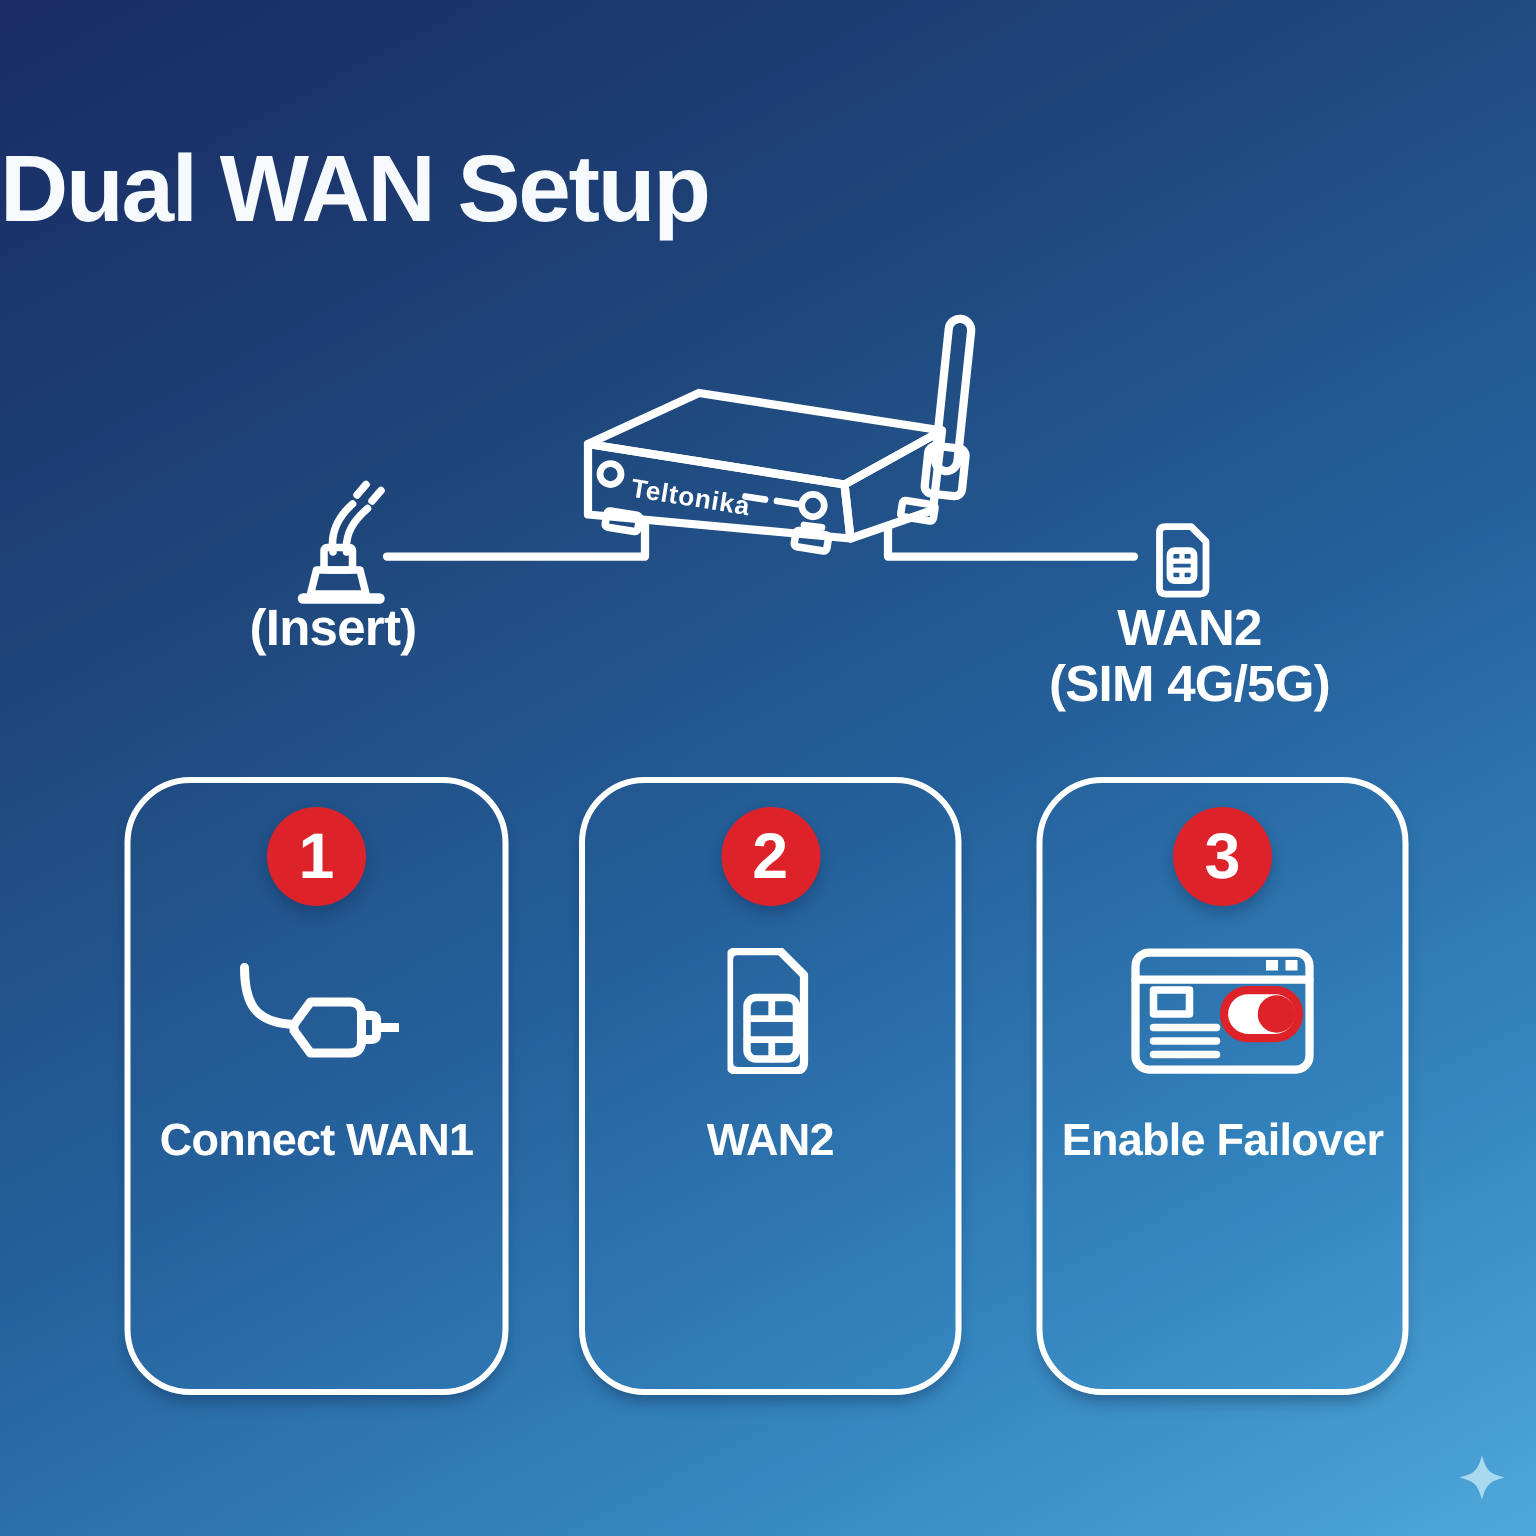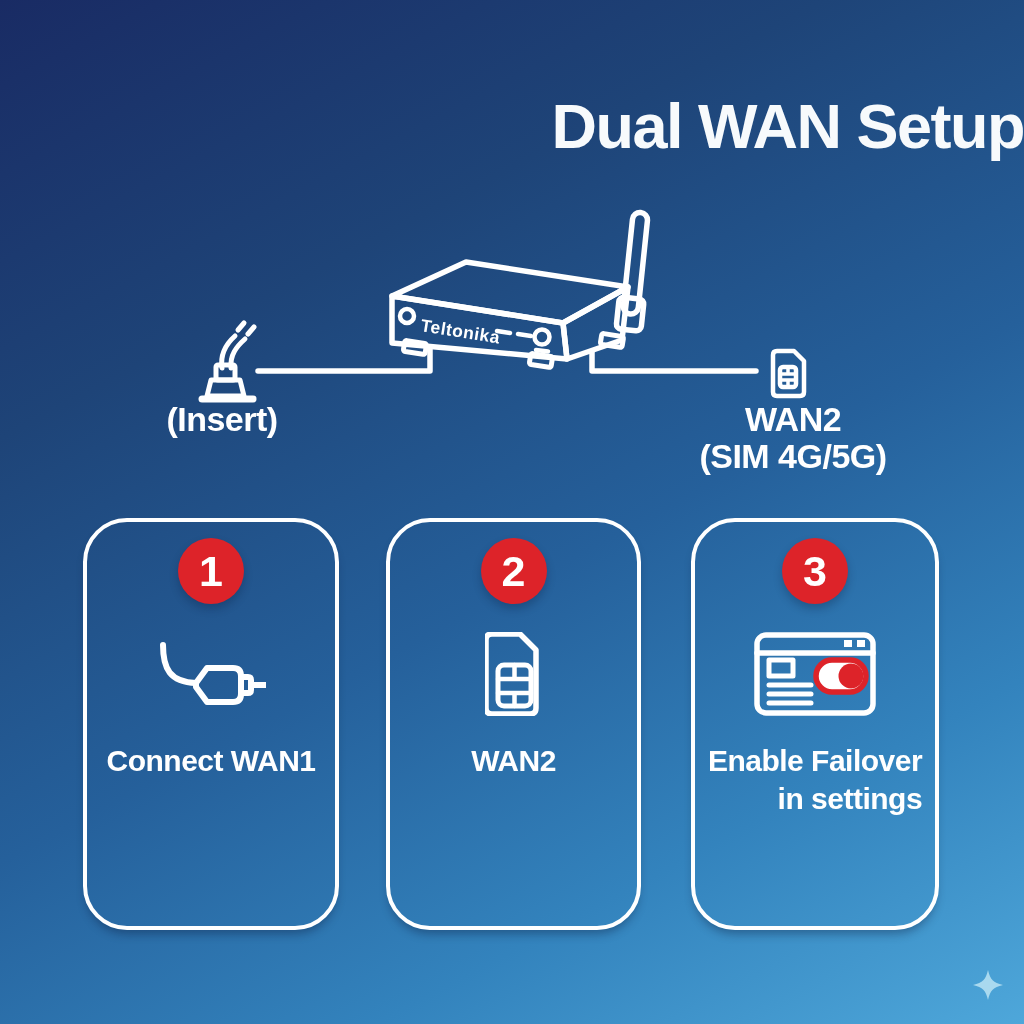--- a/index.html
+++ b/index.html
@@ -6,21 +6,21 @@
   .canvas{
     position:relative;
     width:1024px;height:1024px;
     overflow:hidden;
     font-family:"Liberation Sans",sans-serif;
     background:linear-gradient(152deg,#192b64 0%,#1e4478 28%,#25609b 55%,#3383bd 78%,#4ea7da 100%);
     color:#ffffff;
   }
   .page-title{
     position:absolute;top:90px;left:0;right:0;
-    text-align:right;
+    text-align:left;
     font-size:63px;font-weight:bold;letter-spacing:-1.5px;
     color:#f7fafc;
   }
   #diagram{position:absolute;inset:0;pointer-events:none;}
   #diagram text{font-family:"Liberation Sans",sans-serif;}
   .wan-label{position:absolute;text-align:center;font-weight:bold;line-height:37px;font-size:34px;letter-spacing:-0.5px;}
   .wan1-block{left:112px;top:401px;width:220px;}
   .wan2-block{left:668px;top:401px;width:250px;}
   .card{
     position:absolute;top:518px;height:412px;
@@ -37,21 +37,21 @@
     background:#dd2329;
     box-shadow:0 5px 9px rgba(8,18,48,.25);
     color:#ffffff;font-size:43px;font-weight:bold;
     display:flex;align-items:center;justify-content:center;
   }
   .icon-wrap{
     margin-top:14px;height:112px;width:100%;
     display:flex;align-items:center;justify-content:center;
   }
   .card-label{
-    margin-top:12px;text-align:right;
+    margin-top:12px;text-align:center;
     font-size:30px;font-weight:bold;line-height:38px;letter-spacing:-0.5px;
   }
 </style>
 </head>
 <body>
 
 <div class="canvas">
 
   <div class="page-title">Dual WAN Setup</div>
 
@@ -150,17 +150,16 @@
         <rect x="90" y="8" width="8" height="7" fill="#ffffff" stroke="none"></rect>
         <rect x="103" y="8" width="8" height="7" fill="#ffffff" stroke="none"></rect>
         <rect x="15" y="28" width="24" height="16" stroke-width="5"></rect>
         <path d="M15,53 H57 M15,62 H57 M15,71 H57" stroke-width="5"></path>
         <rect x="62" y="28" width="50" height="32" rx="16" fill="#ffffff" stroke-width="5.5" stroke="#dd2329"></rect>
         <circle cx="97" cy="44" r="12.5" stroke="none" fill="#dd2329"></circle>
       </svg>
     </div>
     <div class="card-label">
       <div>Enable Failover</div>
-      <div>in settings</div>
     </div>
   </div>
 
 </div>
 
 </body></html>

